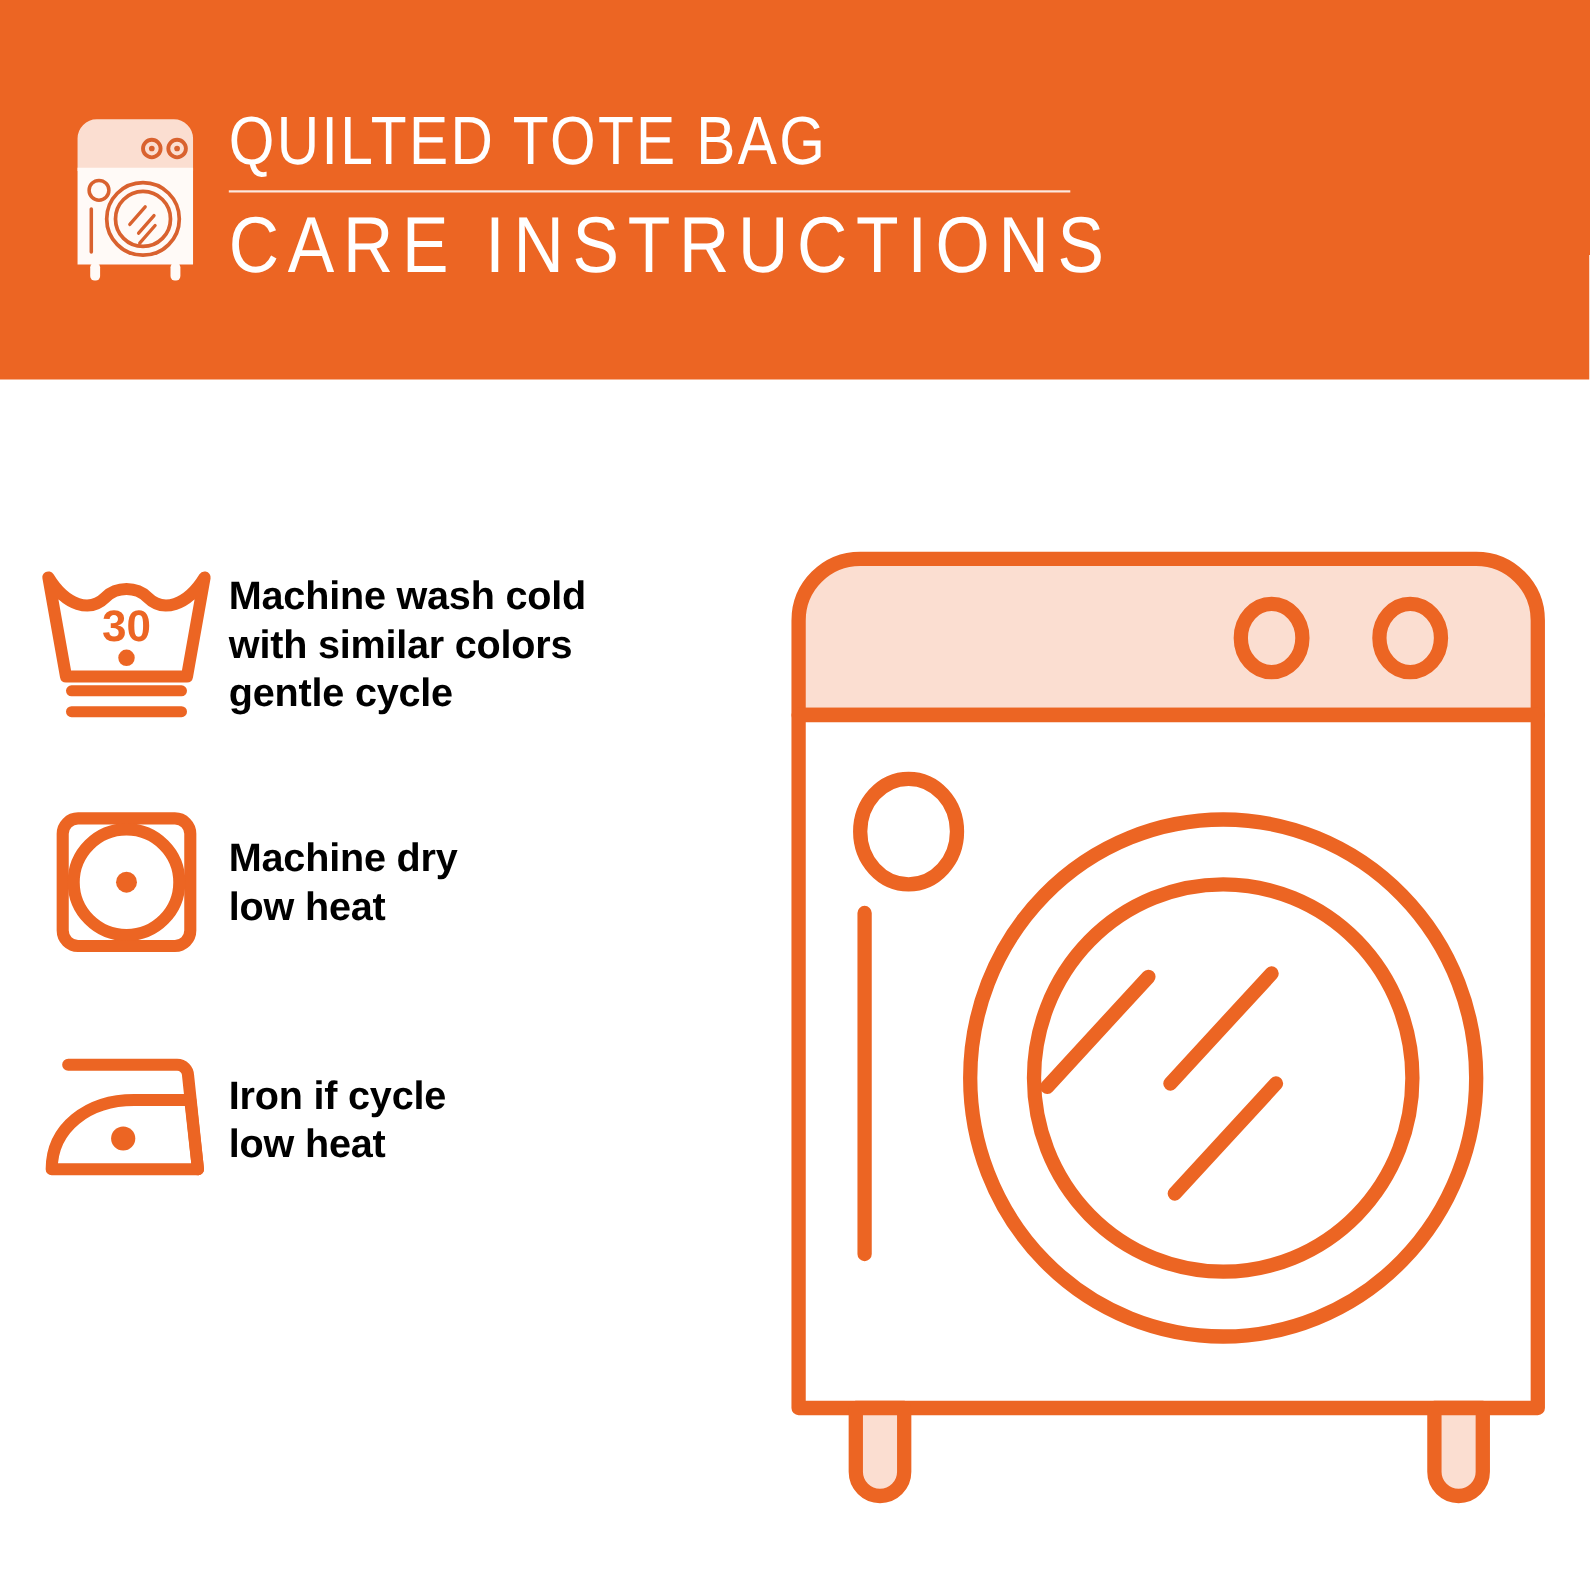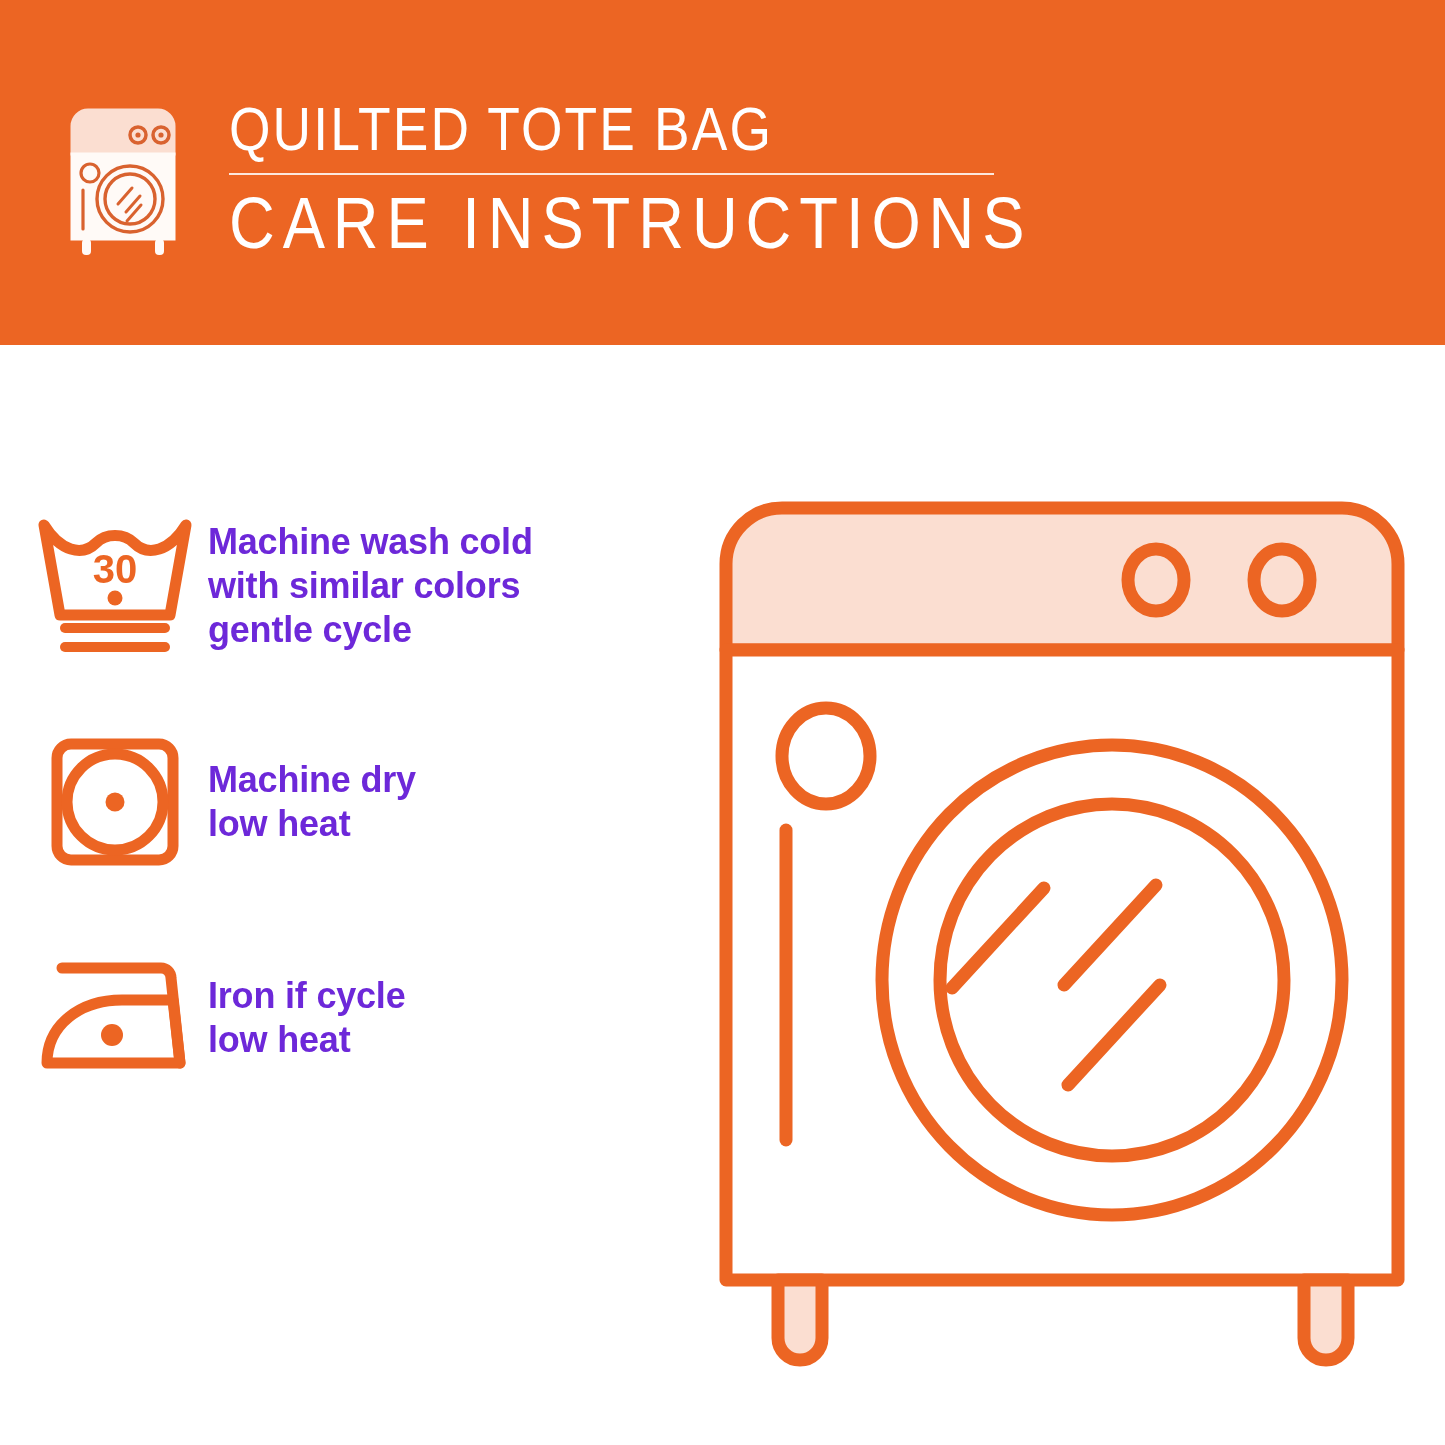--- a/index.html
+++ b/index.html
@@ -42,21 +42,21 @@
   }
 
   .header-logo {
     width: 110px;
     height: 155px;
     flex: 0 0 auto;
     margin-top: 6px;
   }
 
   .header-texts {
-    margin-left: 51px;
+    margin-left: 30px;
     display: flex;
     flex-direction: column;
   }
 
   .title-main {
     color: #ffffff;
     font-family: "Liberation Sans", sans-serif;
     font-size: 62px;
     font-weight: 300;
     letter-spacing: 2.5px;
@@ -106,21 +106,21 @@
 
   .care-symbol {
     width: 200px;
     flex: 0 0 auto;
     display: flex;
     justify-content: flex-end;
     align-items: center;
   }
 
   .care-text {
-    color: #6d28d9;
+    color: #000000;
     font-family: "Liberation Sans", sans-serif;
     font-size: 36px;
     font-weight: 700;
     line-height: 1.22;
     letter-spacing: -0.2px;
     white-space: pre-line;
     margin-left: 8px;
   }
 
   

